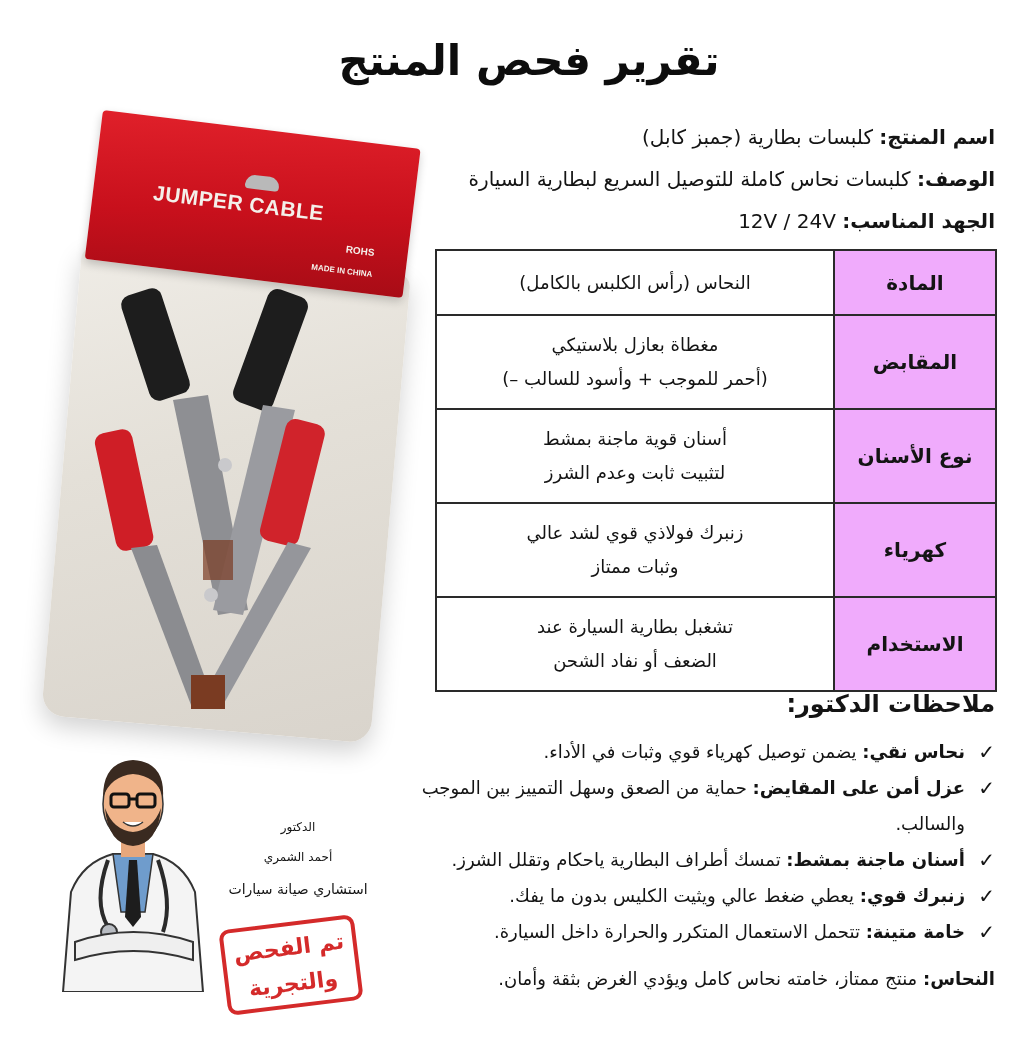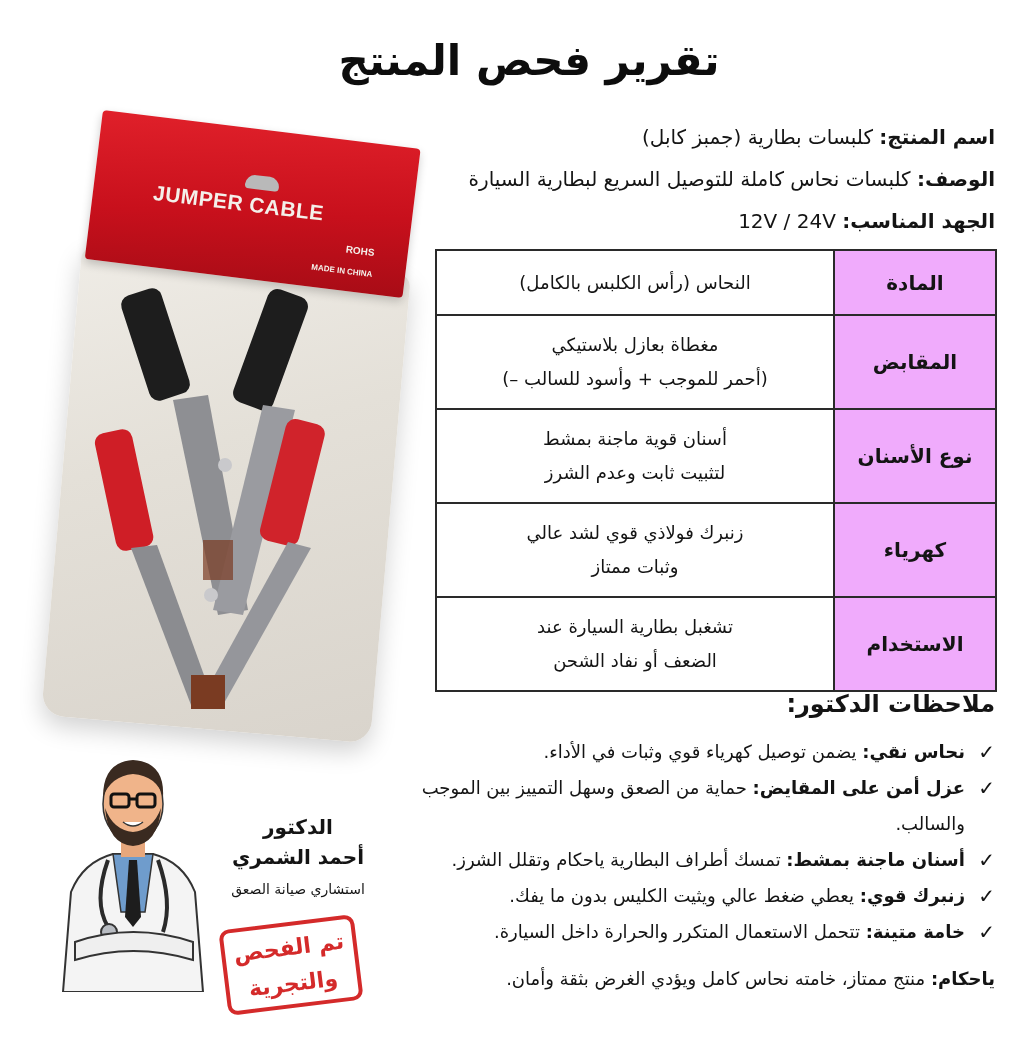--- a/index.html
+++ b/index.html
@@ -97,21 +97,21 @@
       font-size: 8px; font-weight: bold; font-family: "Liberation Sans", sans-serif;
     }
     .clamp-svg { position: absolute; left: 40px; top: 170px; width: 300px; height: 440px; }
 
     
     .doctor { position: absolute; left: 36px; top: 742px; width: 160px; height: 250px; }
     .doctor-name {
       position: absolute; left: 196px; top: 812px; width: 170px;
       text-align: center; direction: rtl;
     }
-    .doctor-name .l1, .doctor-name .l2 { font-size: 20px; font-weight: bold; line-height: 30px; }
+    .doctor-name .l1, .doctor-name .l2 { font-size: 12px; font-weight: normal; line-height: 30px; }
     .doctor-name .l3 { font-size: 14px; line-height: 34px; }
 
     .stamp {
       position: absolute; left: 206px; top: 922px; width: 136px; height: 86px;
       border: 4px solid #d42a2a; border-radius: 10px;
       transform: rotate(-7deg);
       color: #d42a2a; text-align: center; direction: rtl;
       font-weight: bold; font-size: 22px; line-height: 36px;
       padding-top: 4px;
     }
@@ -221,21 +221,21 @@
       <span class="check">✓</span>
       <span class="text"><b>زنبرك قوي:</b><span> يعطي ضغط عالي ويثيت الكليس بدون ما يفك.</span></span>
     </div>
     <div class="note">
       <span class="check">✓</span>
       <span class="text"><b>خامة متينة:</b><span> تتحمل الاستعمال المتكرر والحرارة داخل السيارة.</span></span>
     </div>
   </div>
 
   <div class="summary">
-    <b>ياحكام:</b><span> منتج ممتاز، خامته نحاس كامل ويؤدي الغرض بثقة وأمان.</span>
+    <b>النحاس:</b><span> منتج ممتاز، خامته نحاس كامل ويؤدي الغرض بثقة وأمان.</span>
   </div>
 
   <svg class="doctor" viewBox="0 0 160 250">
 
     <path d="M10 250 L18 150 Q30 120 60 112 L100 112 Q130 120 142 150 L150 250 Z" fill="#f4f4f4" stroke="#333" stroke-width="2"></path>
 
     <polygon points="60,112 100,112 92,170 68,170" fill="#6f9ccc" stroke="#333" stroke-width="1.5"></polygon>
 
     <polygon points="76,118 84,118 88,175 80,185 72,175" fill="#1d1d1d"></polygon>
 
@@ -256,21 +256,21 @@
     <rect x="58" y="52" width="18" height="13" rx="3" fill="none" stroke="#111" stroke-width="3"></rect>
     <rect x="84" y="52" width="18" height="13" rx="3" fill="none" stroke="#111" stroke-width="3"></rect>
     <line x1="76" y1="57" x2="84" y2="57" stroke="#111" stroke-width="3"></line>
 
     <path d="M70 80 Q80 88 90 80" fill="#fff" stroke="#333" stroke-width="1.5"></path>
   </svg>
 
   <div class="doctor-name">
     <div class="l1">الدكتور</div>
     <div class="l2">أحمد الشمري</div>
-    <div class="l3">استشاري صيانة الصعق</div>
+    <div class="l3">استشاري صيانة سيارات</div>
   </div>
 
   <div class="stamp">
     <div>تم الفحص</div>
     <div>والتجرية</div>
   </div>
 
 </div>
 
 </body></html>

